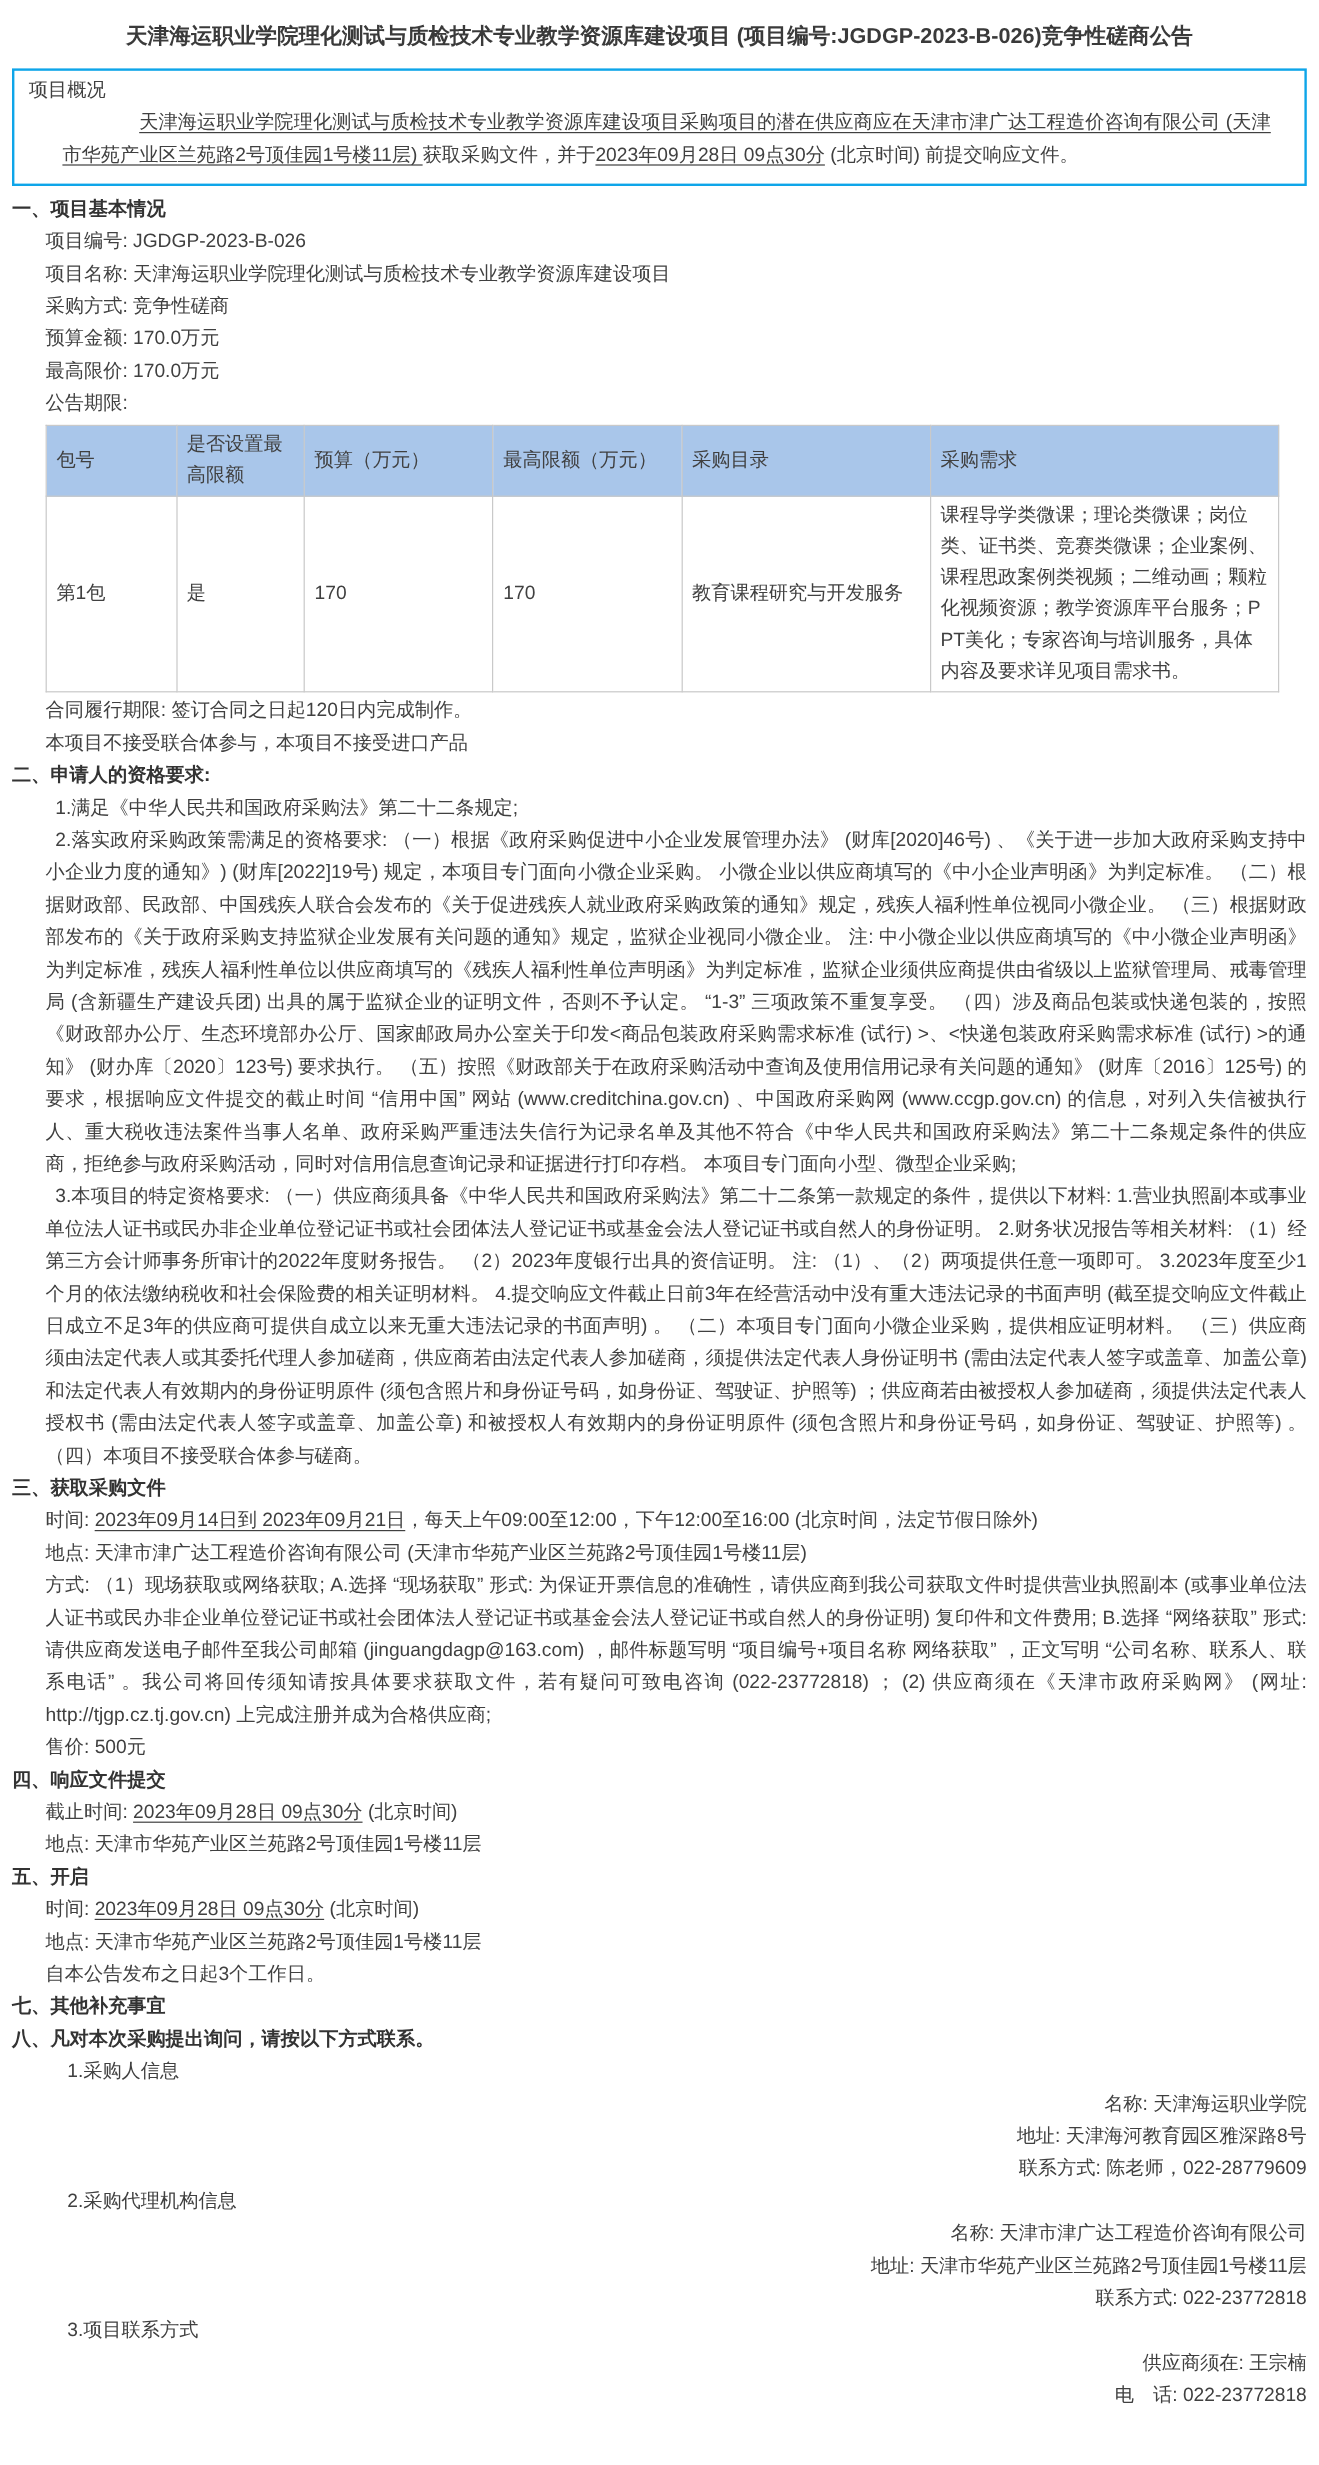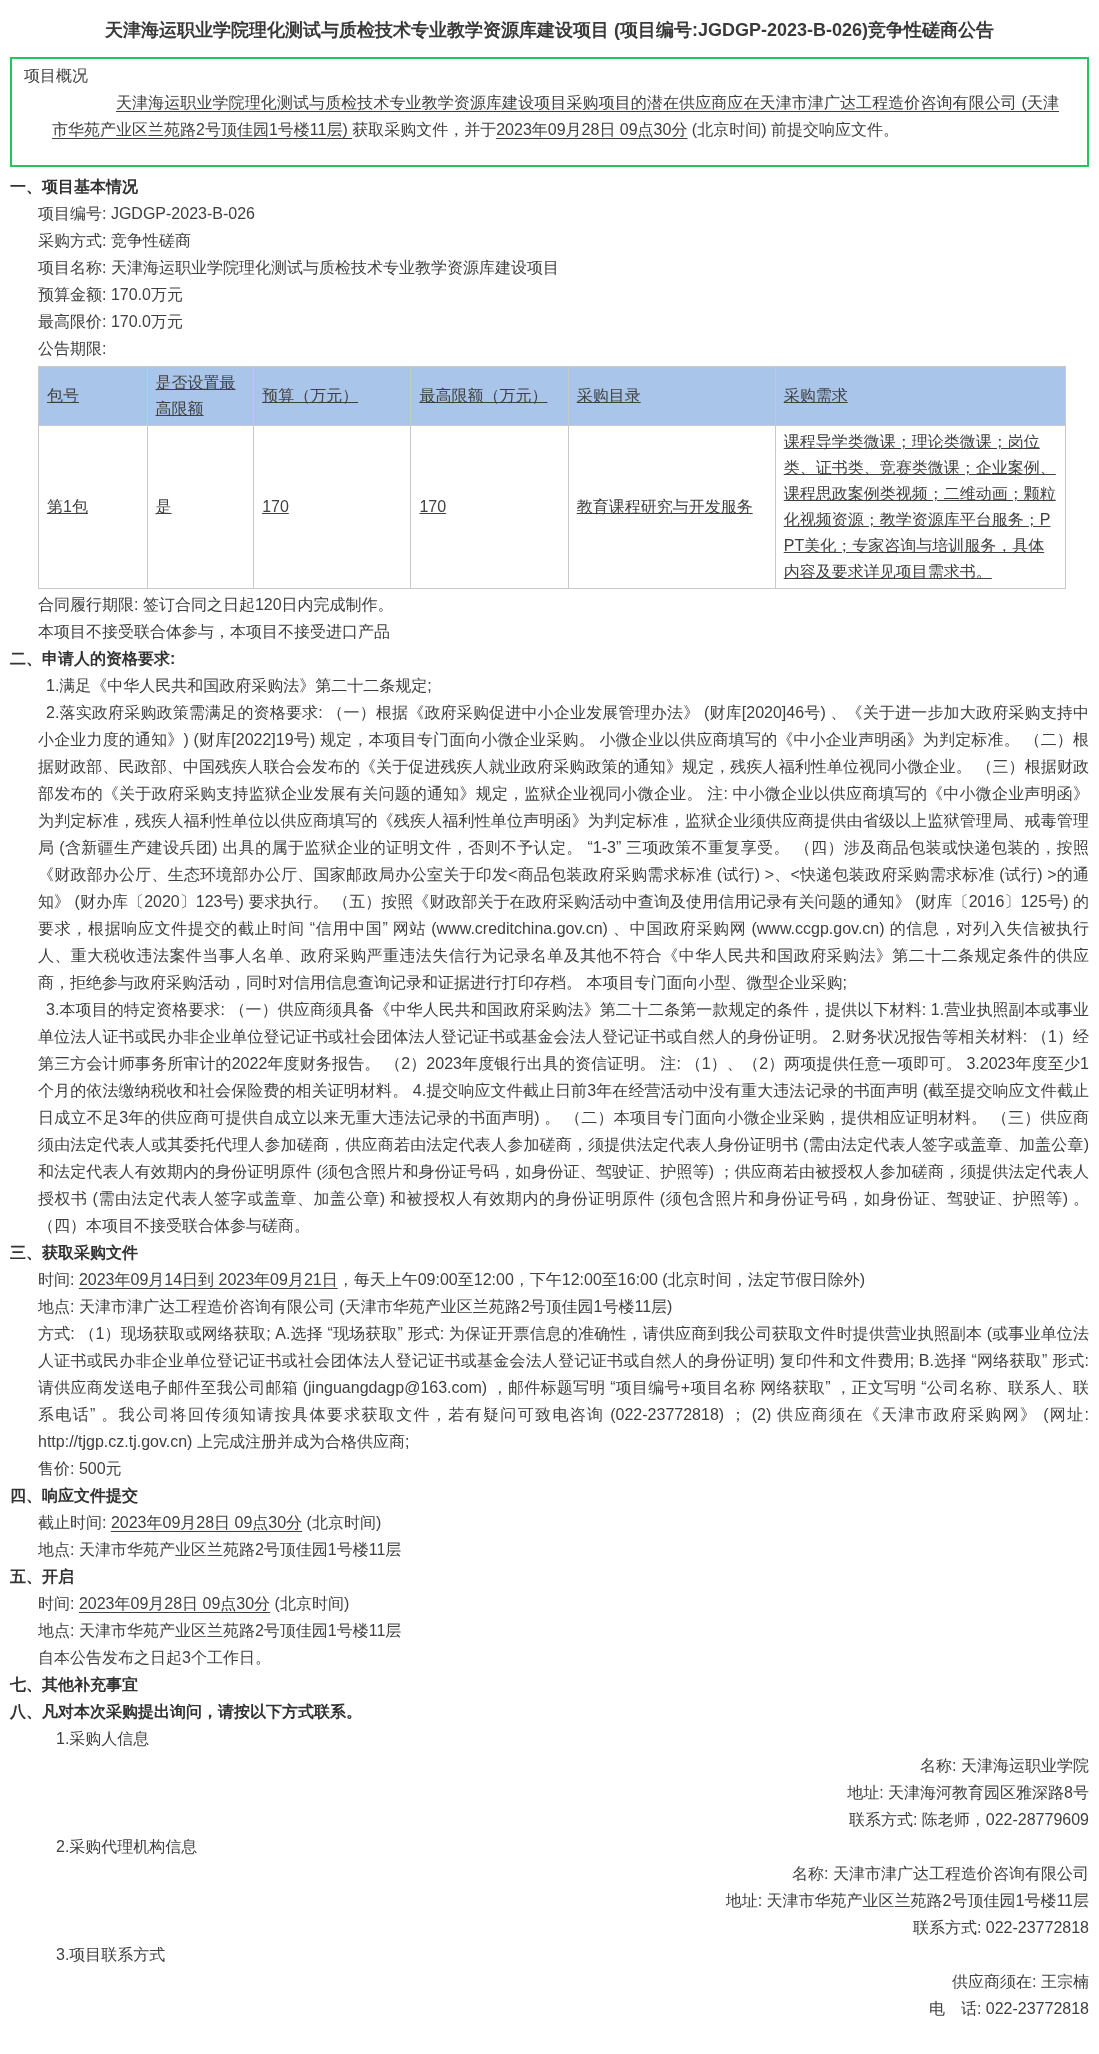--- a/index.html
+++ b/index.html
@@ -16,23 +16,23 @@
   .title {
     font-size: 18px;
     line-height: 33px;
     font-weight: bold;
     color: #3a3a3a;
     text-align: center;
     margin: 4px 20px 10px 20px;
   }
 
   .overview-box {
-    border: 2px solid #22c55e;
+    border: 2px solid #0ea5e9;
     margin: 2px 0 6px 0;
-    padding: 3px 12px 22px 12px;
+    padding: 3px 12px 10px 12px;
   }
   .overview-heading { margin: 0; }
   .overview-para {
     margin: 0 16px 0 28px;
     text-indent: 64px;
     text-align: justify;
   }
   .u { text-decoration: underline; text-underline-offset: 3px; }
 
   .sec-heading {
@@ -46,21 +46,20 @@
     text-align: justify;
     text-indent: 8px;
   }
   .para.noindent { text-indent: 0; }
 
   table.req {
     border-collapse: collapse;
     margin: 4px 0 2px 28px;
     width: 1028px;
     table-layout: fixed;
-    text-decoration: underline;
   }
   table.req th, table.req td {
     border: 1px solid #c9c9c9;
     padding: 3px 8px;
     font-weight: normal;
     text-align: left;
     vertical-align: middle;
     line-height: 26px;
     word-break: break-all;
   }
@@ -79,22 +78,22 @@
   <h1 class="title">天津海运职业学院理化测试与质检技术专业教学资源库建设项目 (项目编号:JGDGP-2023-B-026)竞争性磋商公告</h1>
 
   <div class="overview-box">
     <div class="overview-heading">项目概况</div>
     <p class="overview-para"><span class="u">天津海运职业学院理化测试与质检技术专业教学资源库建设项目采购项目的潜在供应商应在天津市津广达工程造价咨询有限公司 (天津市华苑产业区兰苑路2号顶佳园1号楼11层) </span><span>获取采购文件，并于</span><span class="u">2023年09月28日 09点30分</span><span> (北京时间) 前提交响应文件。</span></p>
   </div>
 
   <div>
     <div class="sec-heading">一、项目基本情况</div>
     <div class="line">项目编号: JGDGP-2023-B-026</div>
+    <div class="line">项目名称: 天津海运职业学院理化测试与质检技术专业教学资源库建设项目</div>
     <div class="line">采购方式: 竞争性磋商</div>
-    <div class="line">项目名称: 天津海运职业学院理化测试与质检技术专业教学资源库建设项目</div>
     <div class="line">预算金额: 170.0万元</div>
     <div class="line">最高限价: 170.0万元</div>
     <div class="line">公告期限:</div>
 
     <table class="req">
       <colgroup>
         <col class="col1">
           <col class="col2">
           <col class="col3">
           <col class="col4">

